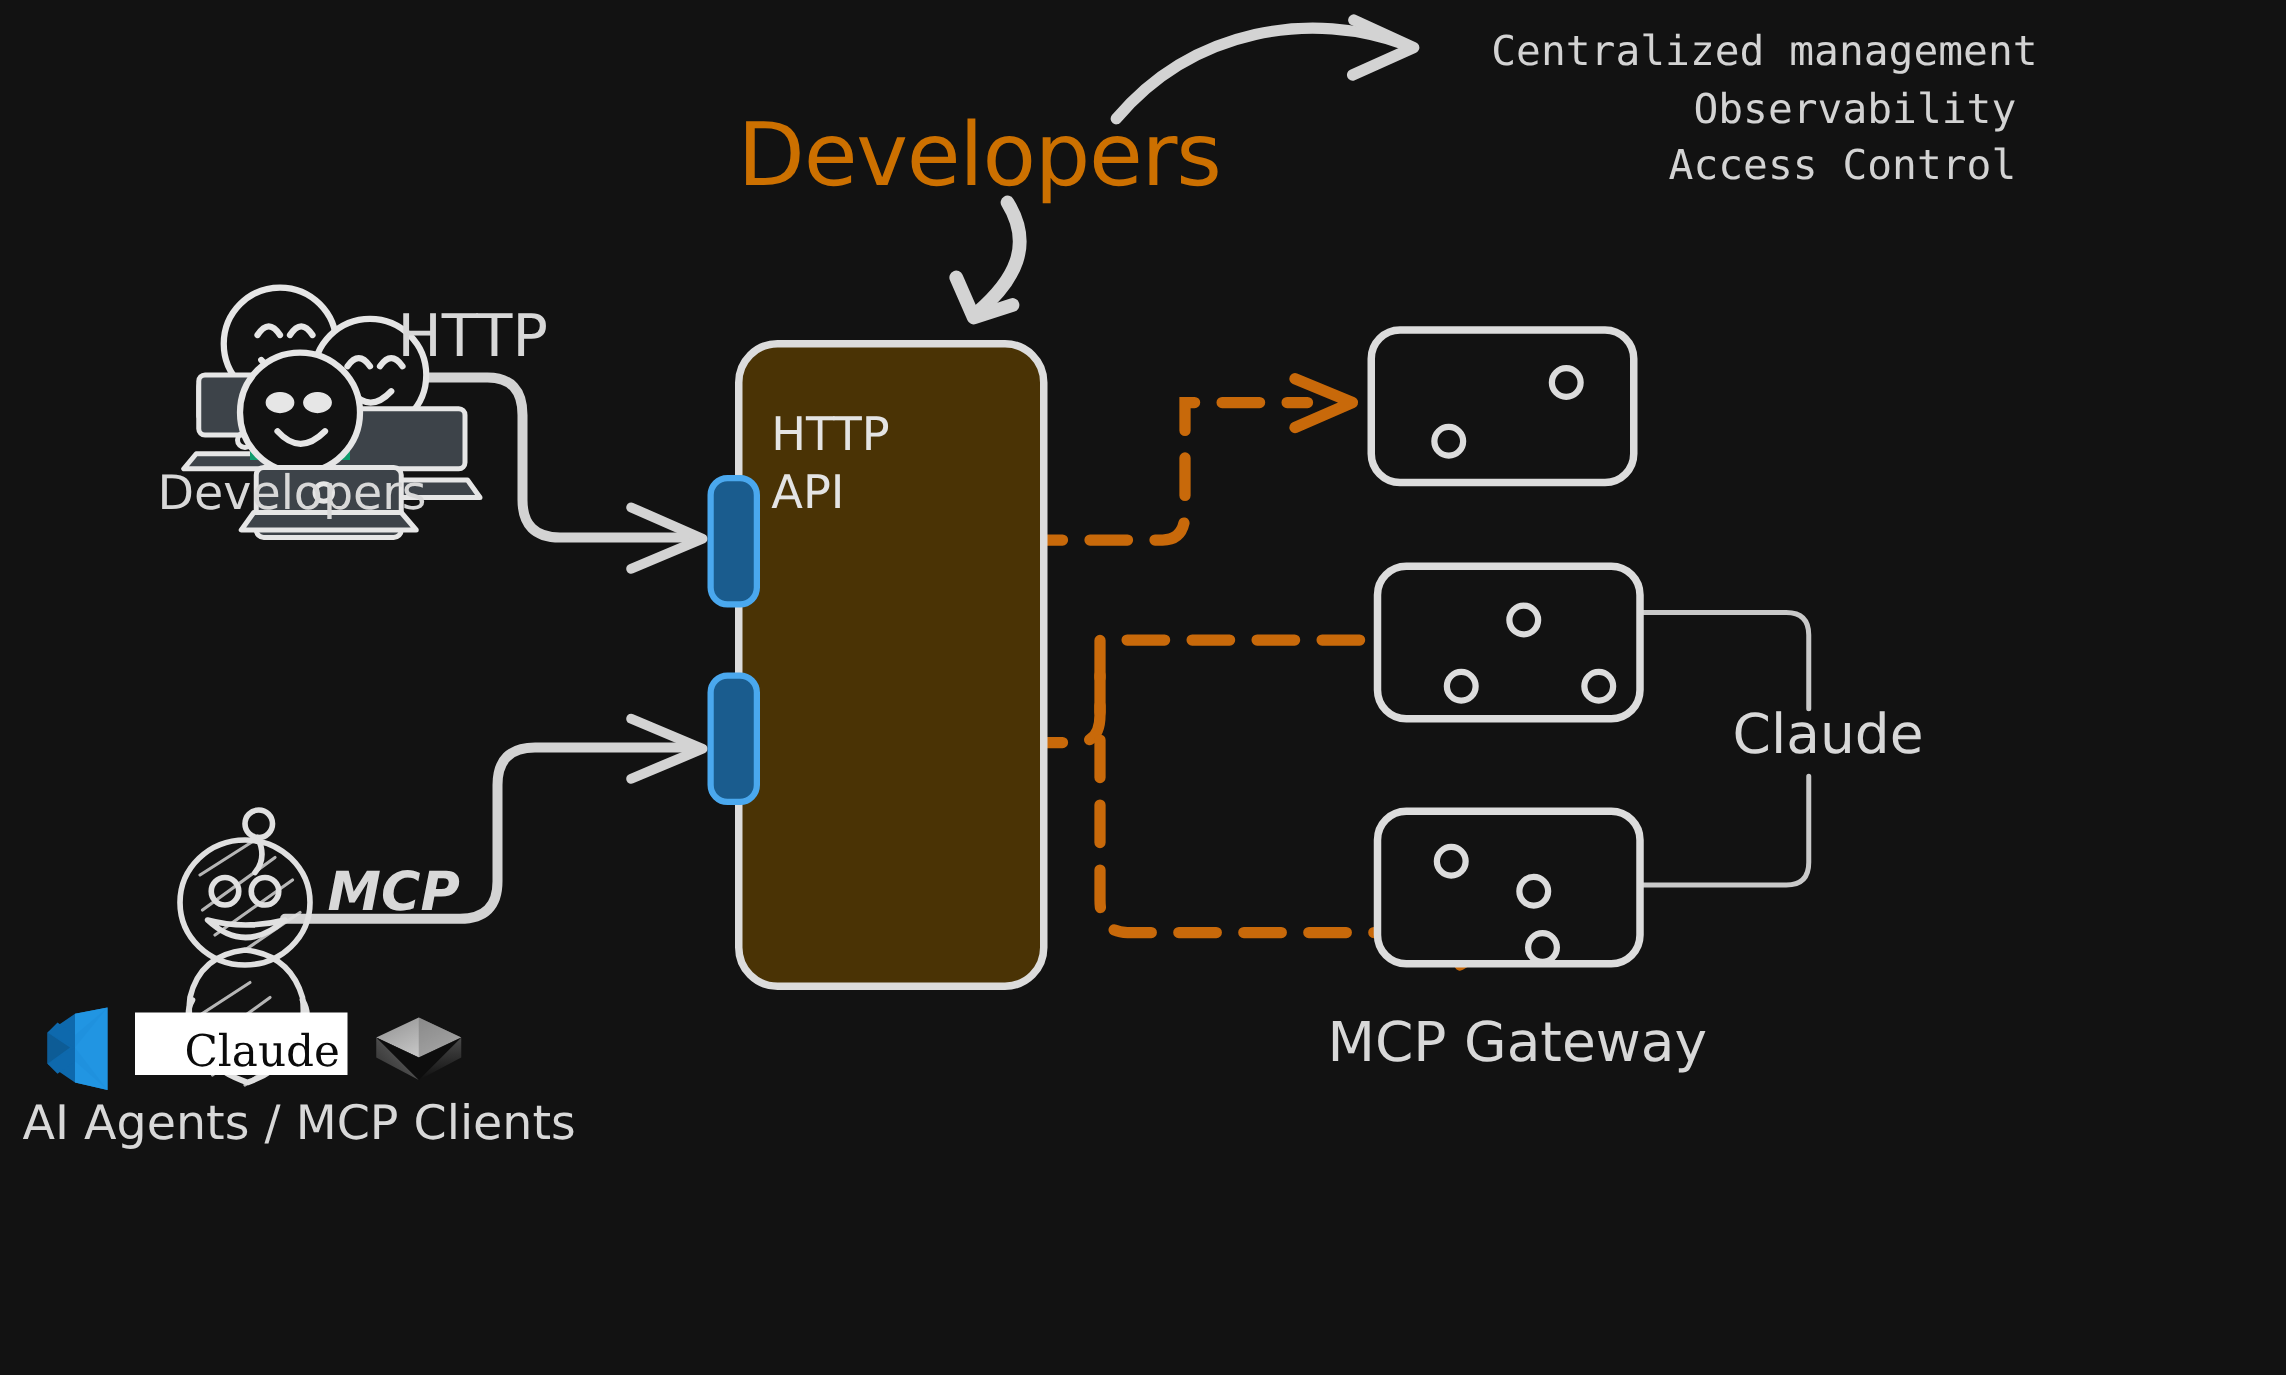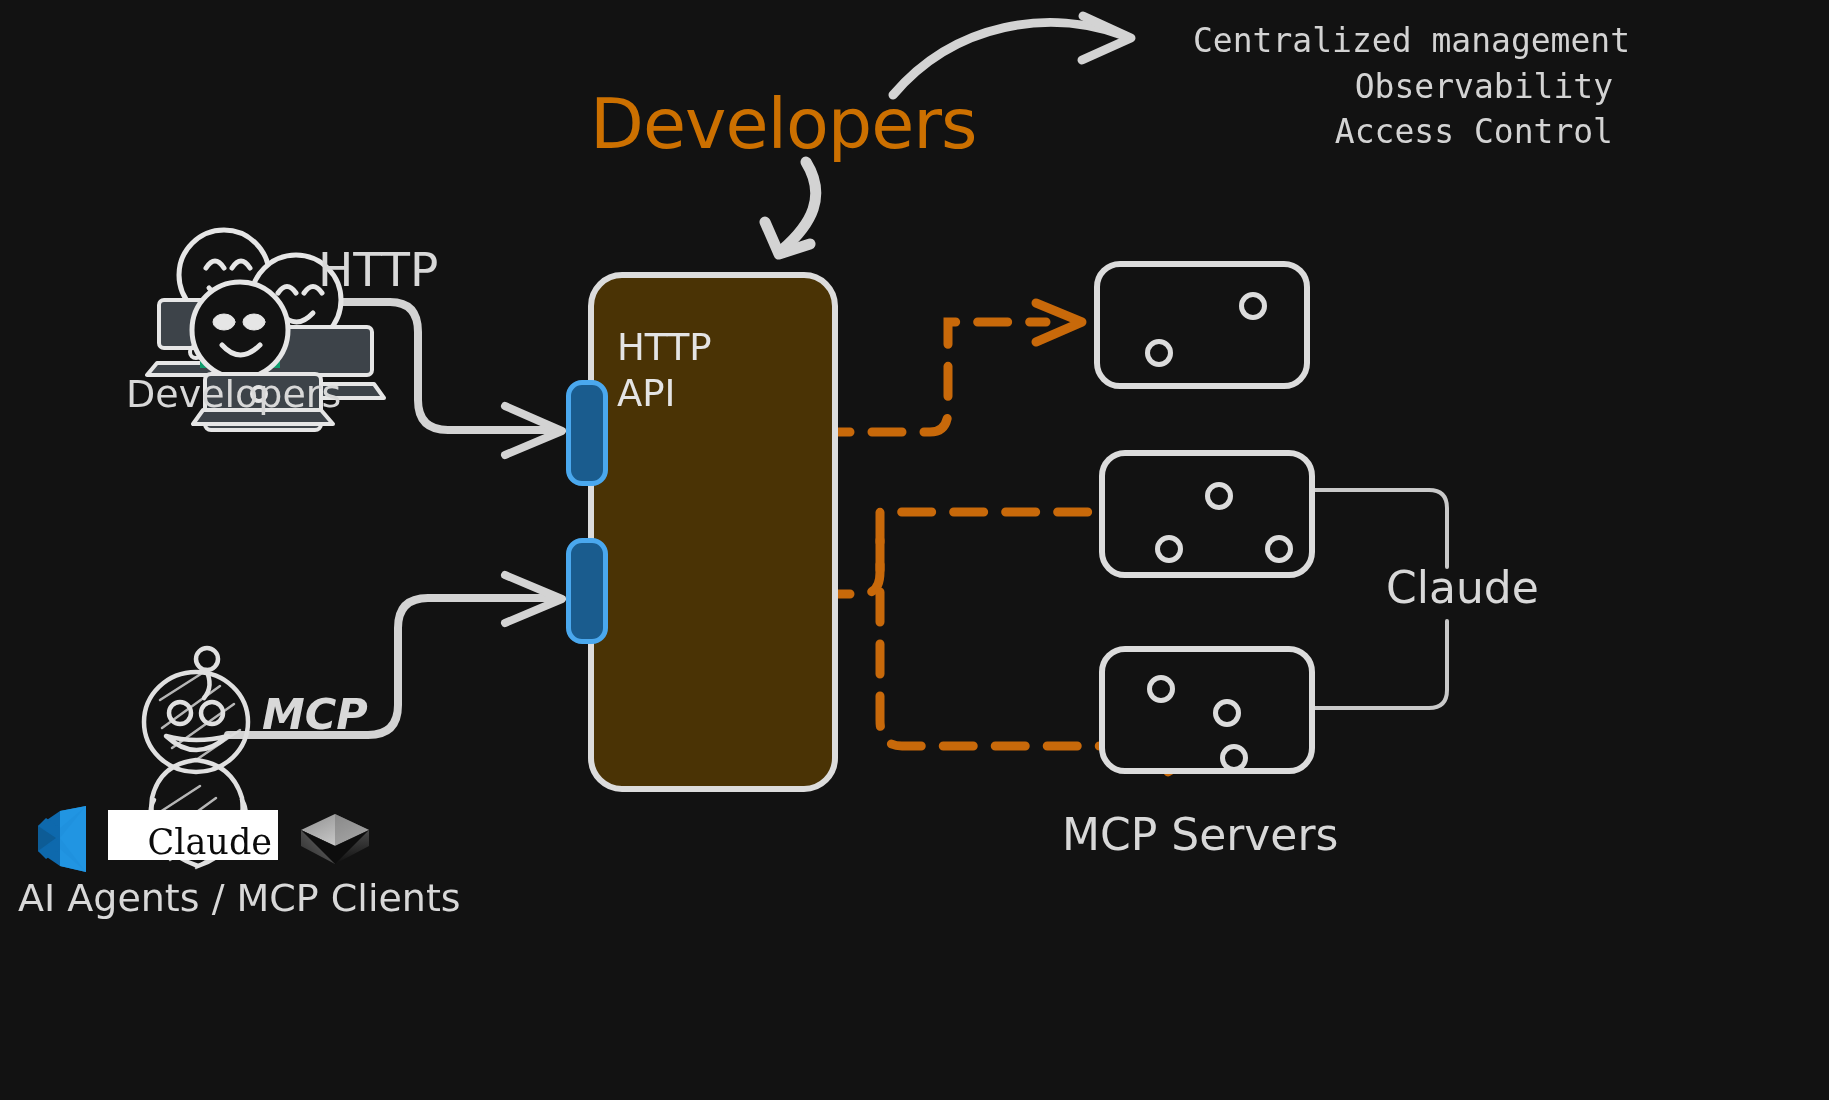--- a/index.html
+++ b/index.html
@@ -250,15 +250,15 @@
     <div class="tool-circle" style="left:50px;top:79px"></div>
     <div class="tool-circle" style="left:160px;top:79px"></div>
   </div>
   <div class="server-box" id="server-box-3">
     <div class="tool-circle" style="left:42px;top:23px"></div>
     <div class="tool-circle" style="left:108px;top:47px"></div>
     <div class="tool-circle" style="left:115px;top:92px"></div>
   </div>
 
   <div class="txt" id="label-tools">Claude</div>
-  <div class="txt" id="label-mcpservers">MCP Servers</div>
+  <div class="txt" id="label-mcpservers">MCP Gateway</div>
 
 </div>
 
 </body></html>

